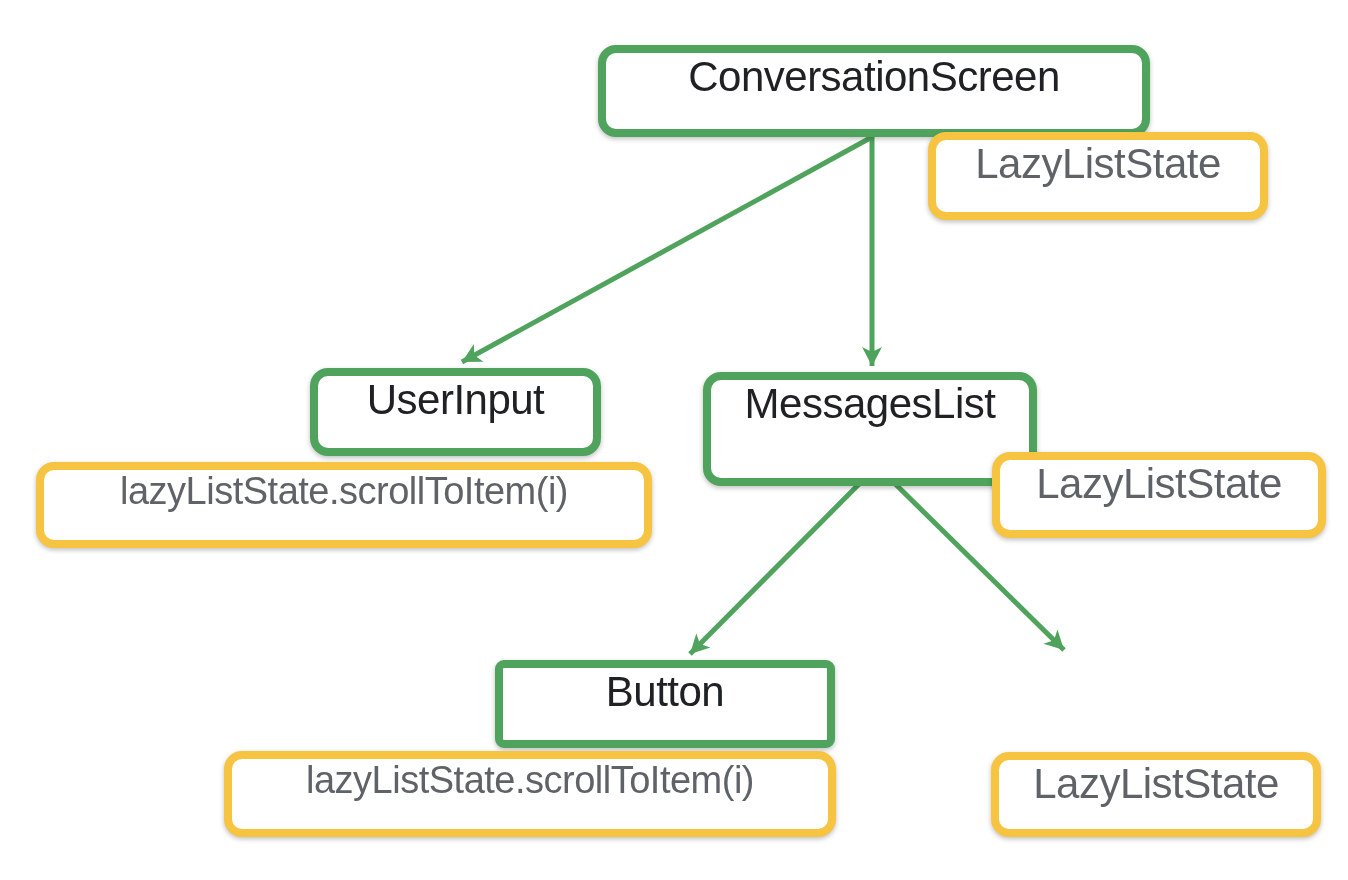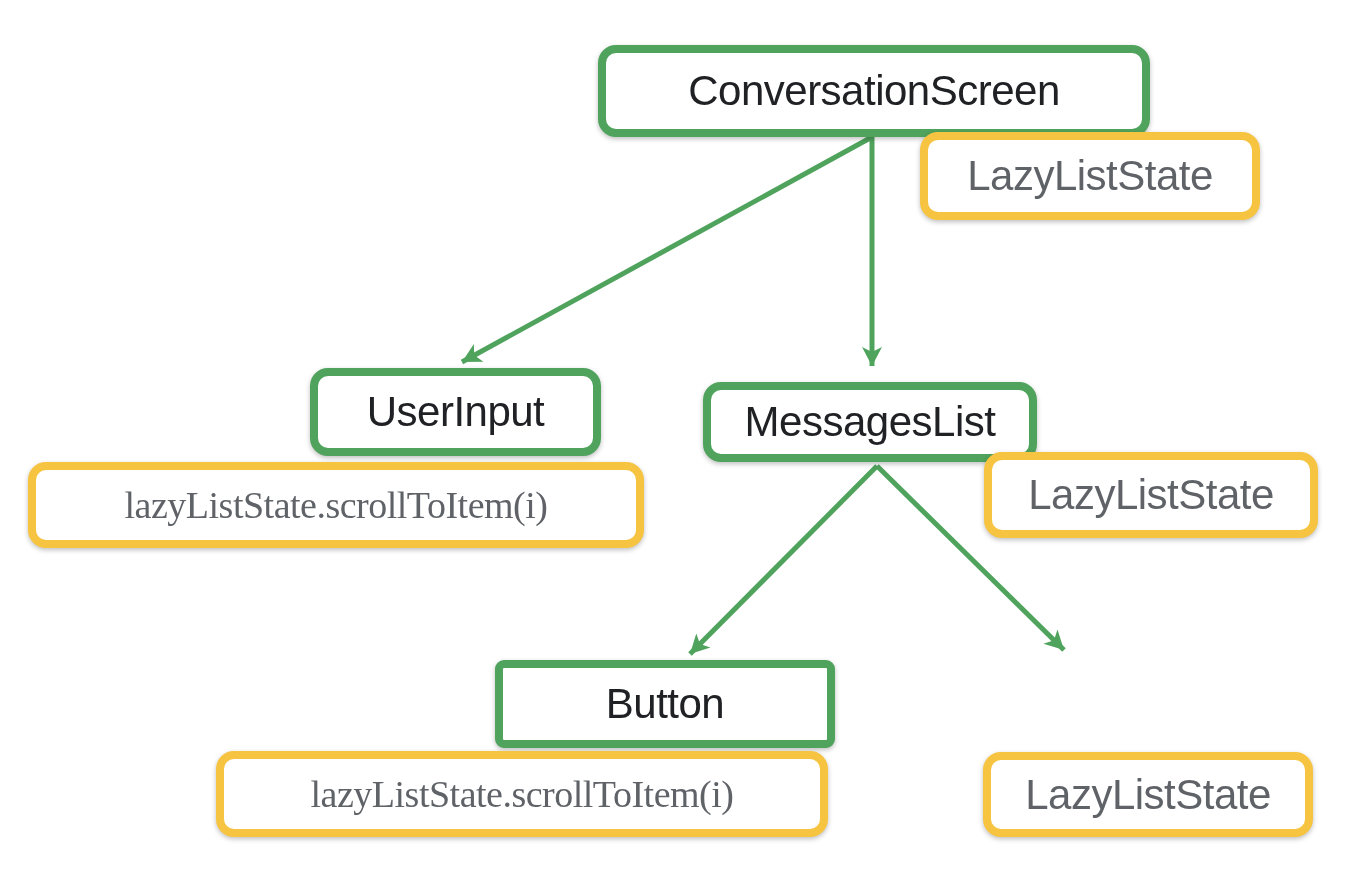--- a/index.html
+++ b/index.html
@@ -19,43 +19,43 @@
   }
   .edges{
     position:absolute;left:0;top:0;width:1348px;height:880px;
     z-index:1;
   }
   .node{
     position:absolute;
     box-sizing:border-box;
     background:var(--fill);
     border-radius:18px;
-    display:flex;align-items:center;justify-content:center;
+    display:flex;justify-content:center;
     white-space:nowrap;
     box-shadow:0 2px 5px rgba(0,0,0,0.25);
   }
   .composable{
     border:8px solid var(--green);
     color:var(--ink);
     font-size:42px;
     font-weight:500;
     z-index:2;
     letter-spacing:-0.5px;
   }
   .state{
     border:8px solid var(--yellow);
     color:var(--gray);
     font-size:42px;
     font-weight:400;
     z-index:3;
     letter-spacing:-0.5px;
+    margin-left:8px;
   }
   .state.long{
     font-size:38px;
-    font-family:Liberation Serif, serif;
   }
 </style>
 </head>
 <body>
 
 <div class="canvas">
 
   <svg class="edges" viewBox="0 0 1348 880" xmlns="http://www.w3.org/2000/svg">
     <defs>
       <marker id="arrowhead" markerUnits="userSpaceOnUse" markerWidth="24" markerHeight="24" viewBox="0 0 24 24" refX="21" refY="12" orient="auto">
@@ -75,21 +75,21 @@
     <span>LazyListState</span>
   </div>
 
   <div class="node composable" style="left:310px;top:368px;width:291px;height:88px;">
     <span>UserInput</span>
   </div>
   <div class="node state long" style="left:28px;top:462px;width:616px;height:86px;">
     <span>lazyListState.scrollToItem(i)</span>
   </div>
 
-  <div class="node composable" style="left:703px;top:382px;width:334px;height:80px;">
+  <div class="node composable" style="left:703px;top:372px;width:334px;height:114px;">
     <span>MessagesList</span>
   </div>
   <div class="node state" style="left:984px;top:452px;width:334px;height:86px;">
     <span>LazyListState</span>
   </div>
 
   <div class="node composable" style="left:495px;top:660px;width:340px;height:88px;border-radius:9px;">
     <span>Button</span>
   </div>
   <div class="node state long" style="left:216px;top:751px;width:612px;height:86px;">

